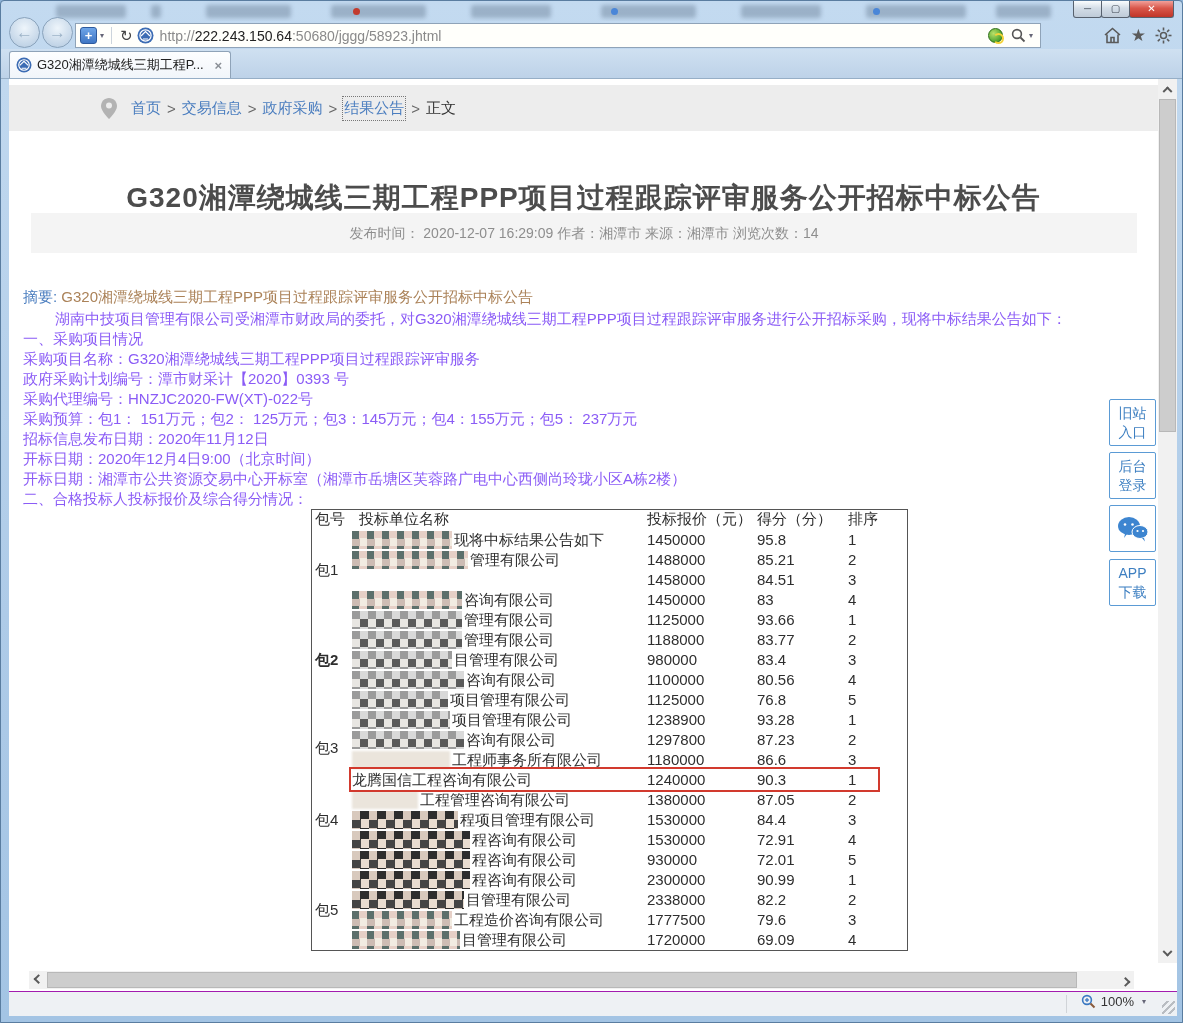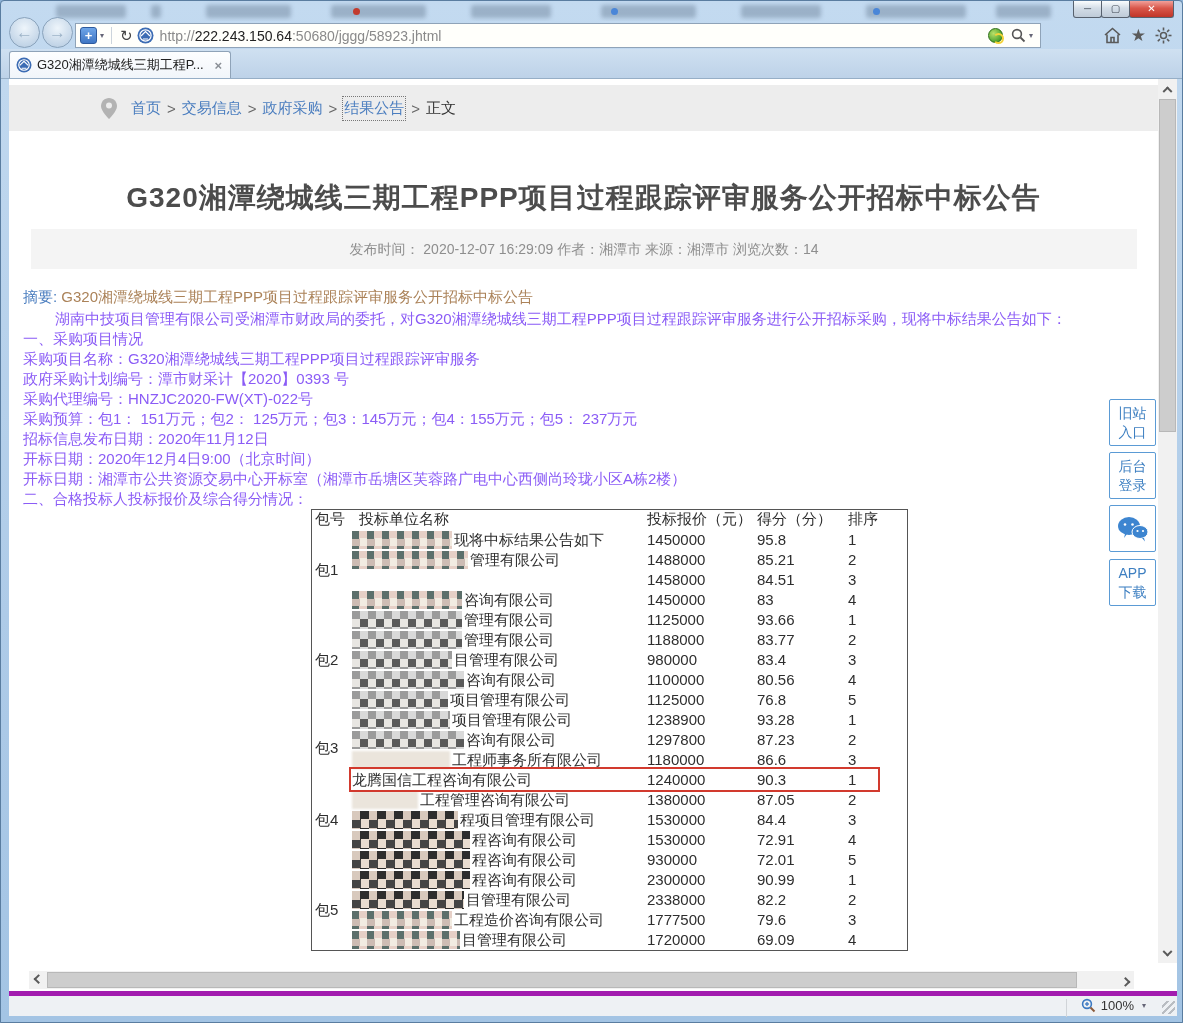--- a/index.html
+++ b/index.html
@@ -46,21 +46,21 @@
   
   .breadcrumb { position:absolute; left:0; top:6px; width:1149px; height:46px; background:#ededed; display:flex; align-items:center; padding-left:92px; font-size:15px; color:#555; }
   .pin { margin-right:10px; }
   .crumb-link { color:#4a7dbf; text-decoration:none; margin:0 4px; }
   .crumb-link.focused { outline:1px dotted #777; padding:2px 1px; }
   .crumb-sep { color:#666; margin:0 2px; }
   .crumb-cur { color:#333; margin-left:4px; }
 
   
   .a-title { position:absolute; left:0; top:100px; width:1149px; text-align:center; font-size:28px; font-weight:bold; color:#4c4c4c; letter-spacing:1px; }
-  .metabar { position:absolute; left:22px; top:150px; width:1106px; height:40px; background:#f4f4f4; text-align:center; line-height:40px; font-size:14px; color:#8e8e8e; }
+  .metabar { position:absolute; left:22px; top:134px; width:1106px; height:40px; background:#f4f4f4; text-align:center; line-height:40px; font-size:14px; color:#8e8e8e; }
   .summary { position:absolute; left:14px; top:209px; height:20px; font-size:15px; }
   .summary .lab { color:#4a7dbf; }
   .summary .txt { color:#ab8258; }
   .a-body { position:absolute; left:14px; top:230px; width:1120px; font-size:15px; color:#8b5cf6; }
   .p-line { height:20px; line-height:20px; white-space:nowrap; }
   .p-line.ind { padding-left:32px; }
 
   
   .bid-table { position:absolute; left:302px; top:430px; width:597px; height:442px; border:1px solid #555; font-size:15px; color:#2e2e2e; }
   .t-head { position:absolute; left:0; top:0; width:100%; height:20px; }
@@ -91,21 +91,21 @@
   .chev { width:7px; height:7px; border-left:2px solid #5a5a5a; border-top:2px solid #5a5a5a; }
   .up .chev { transform:rotate(45deg) translate(2px,2px); }
   .down .chev { transform:rotate(225deg) translate(2px,2px); }
   .left .chev { transform:rotate(-45deg) translate(1px,-1px); }
   .right .chev { transform:rotate(135deg) translate(1px,-1px); }
   .hscroll { position:absolute; left:20px; top:892px; width:1105px; height:18px; background:#f1f1f1; }
   .hthumb { position:absolute; left:18px; top:1px; width:1030px; height:16px; background:#cdcdcd; border:1px solid #b8b8b8; }
   .harrow { position:absolute; width:18px; height:18px; display:flex; align-items:center; justify-content:center; }
 
   
-  .statusbar { position:absolute; left:0; top:912px; width:1168px; height:25px; background:#eef1f4; border-top:5px solid #a21caf; }
+  .statusbar { position:absolute; left:0; top:912px; width:1168px; height:25px; background:#eef1f4; border-top:1px solid #a21caf; }
   .zoomctl { position:absolute; right:28px; top:2px; display:flex; align-items:center; gap:5px; font-size:13px; color:#333; }
   .grip { position:absolute; right:2px; bottom:2px; width:13px; height:13px;
           background:repeating-linear-gradient(135deg,transparent 0 3px,#b9bdc2 3px 5px); }
   .zsep { position:absolute; right:110px; top:3px; width:1px; height:18px; background:#d0d4d8; }
 </style>
 </head>
 <body>
 
 <div class="win">
 
@@ -419,21 +419,21 @@
                 <span class="mz mz1" style="width: 108px;"></span>
                 <span>目管理有限公司</span>
               </div>
               <div class="cell price">1720000</div>
               <div class="cell score">69.09</div>
               <div class="cell rank">4</div>
             </div>
           </div>
         <div class="g-labels">
             <div class="g-label" style="top: 50px;">包1</div>
-            <div class="g-label" style="top: 140px;">包2</div>
+            <div class="g-label" style="top: 140px; font-weight: bold;">包2</div>
             <div class="g-label" style="top: 220px; margin-top: 8px;">包3</div>
             <div class="g-label" style="top: 300px;">包4</div>
             <div class="g-label" style="top: 390px;">包5</div>
           </div>
       </div>
 
       <div class="sidebox" style="top:320px">
         <div>旧站</div>
           <div>入口</div>
       </div>

